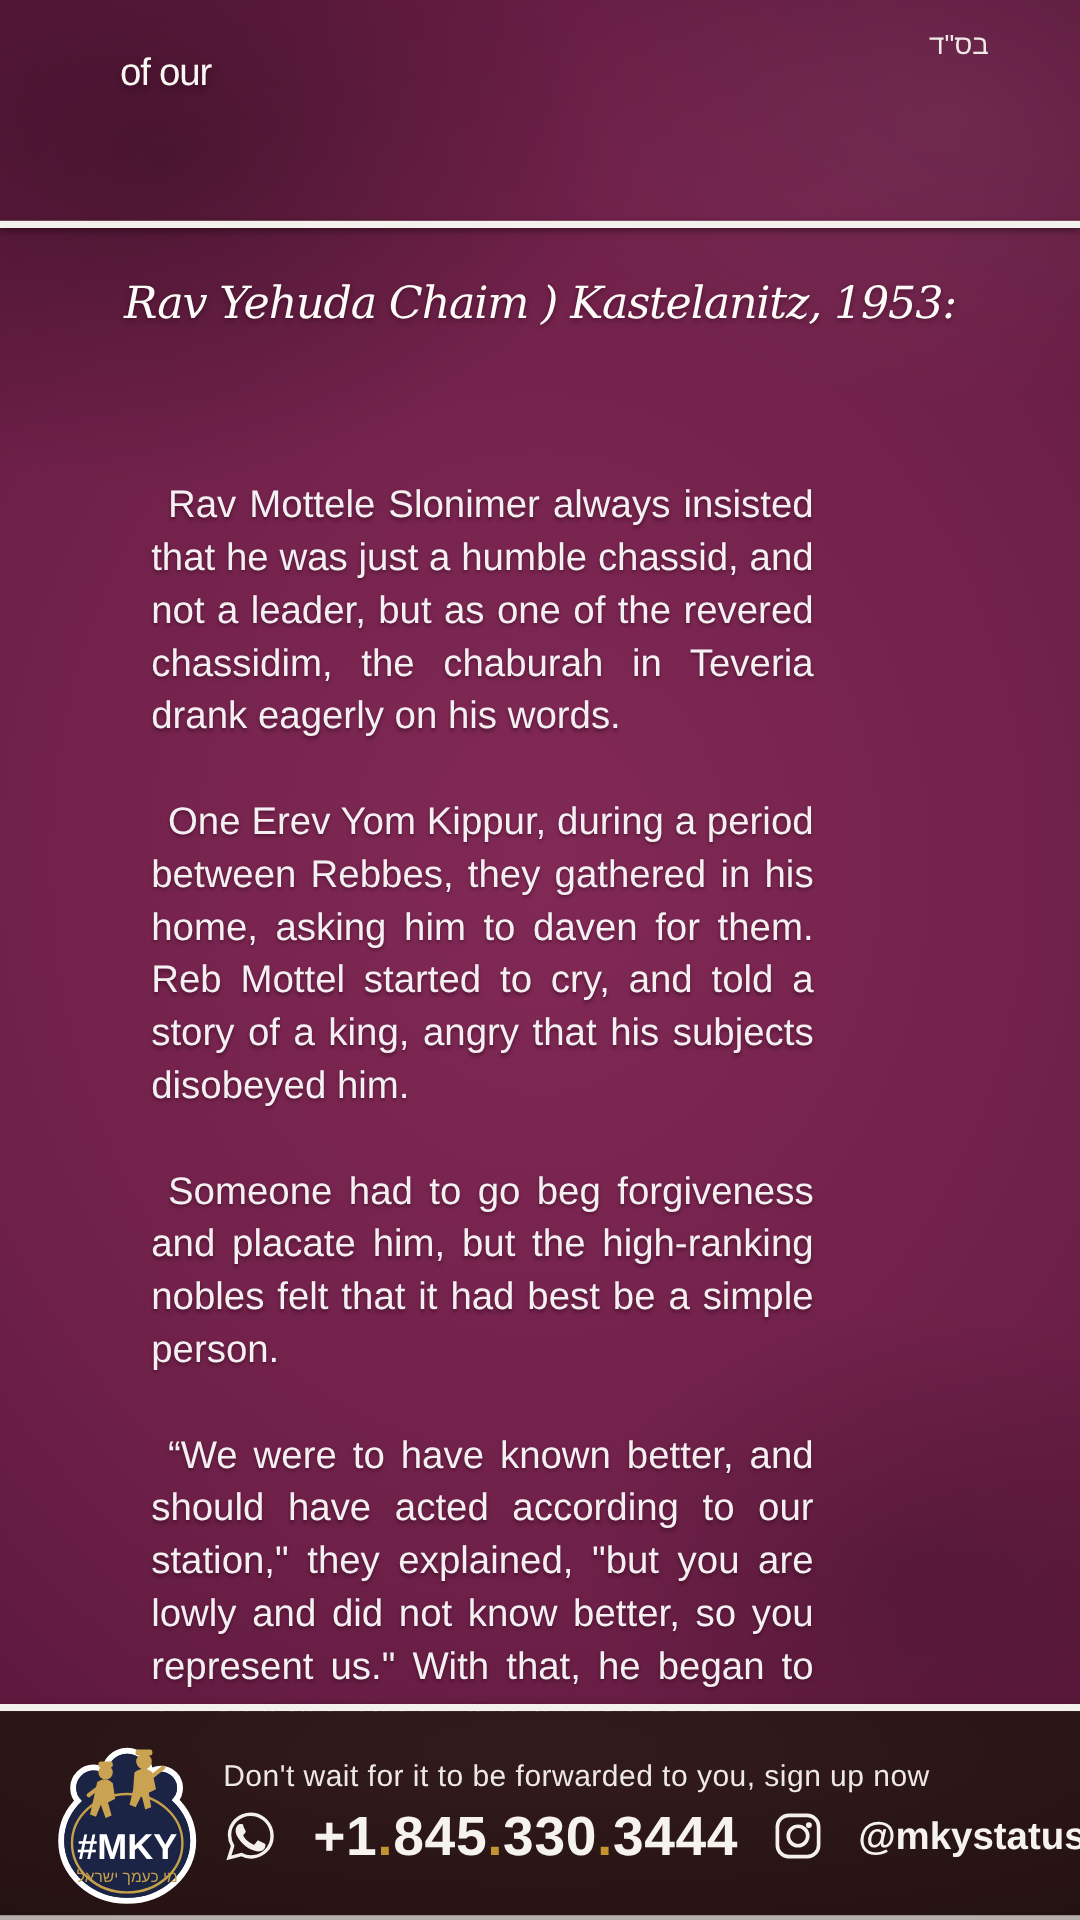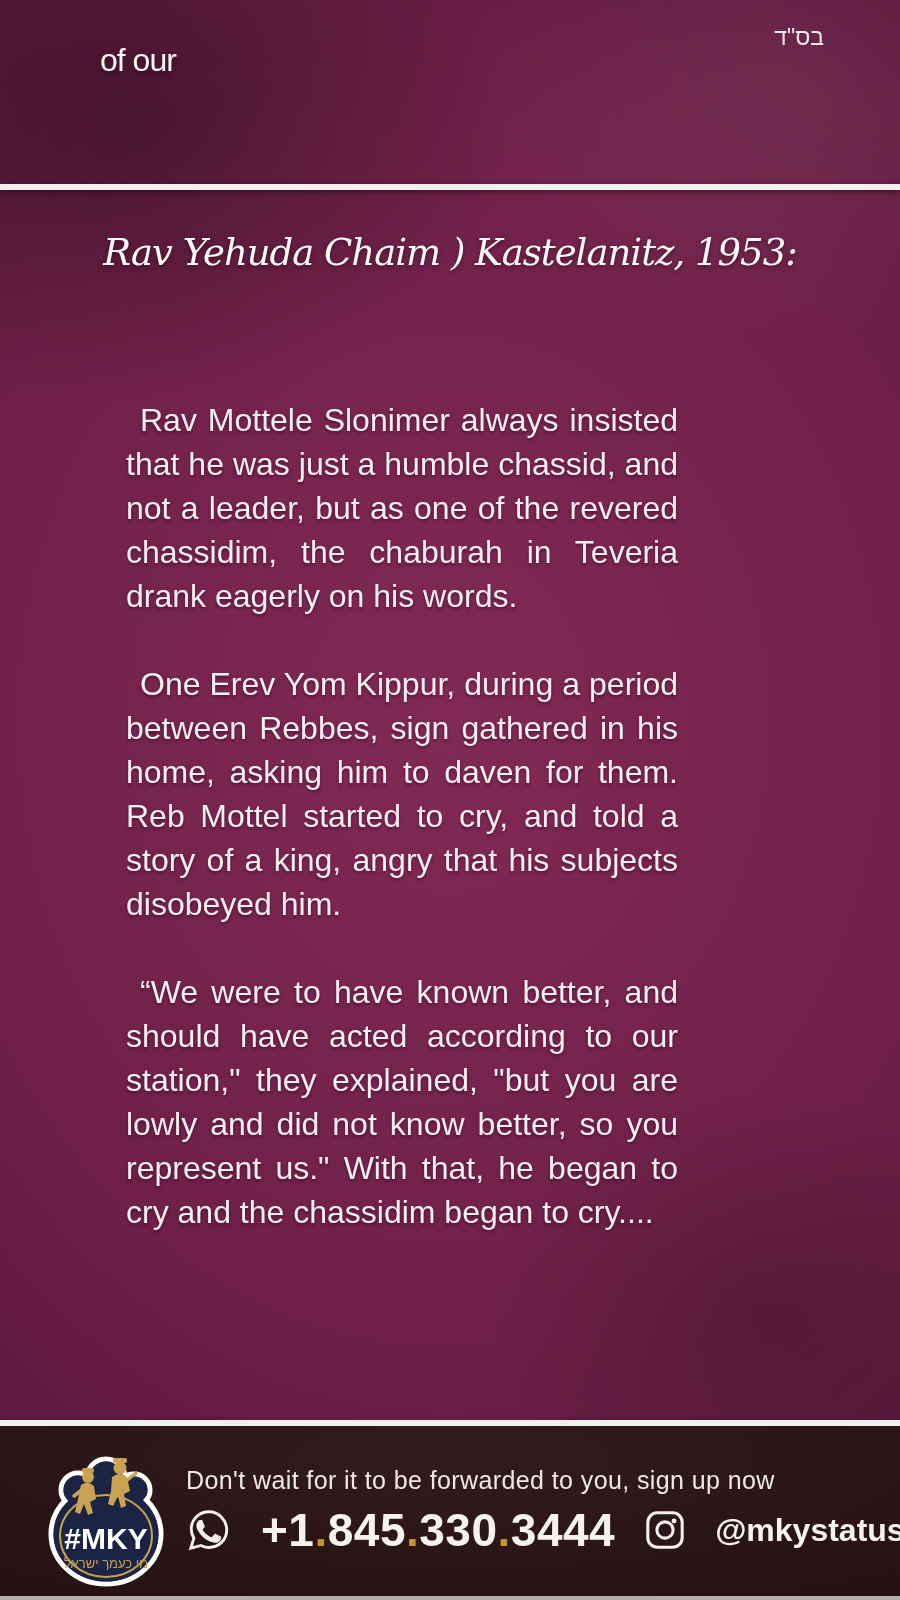--- a/index.html
+++ b/index.html
@@ -69,21 +69,22 @@
   </div>
 
   <div class="sep sep-top"></div>
 
   <div class="title">
     <div>Rav Yehuda Chaim ) Kastelanitz, 1953:</div>
   </div>
 
   <div class="story">
     <p>Rav Mottele Slonimer always insisted that he was just a humble chassid, and not a leader, but as one of the revered chassidim, the chaburah in Teveria drank eagerly on his words.</p>
-    <p>One Erev Yom Kippur, during a period between Rebbes, sign gathered in his home, asking him to daven for them. Reb Mottel started to cry, and told a story of a king, angry that his subjects disobeyed him.</p>
+    <p>One Erev Yom Kippur, during a period between Rebbes, they gathered in his home, asking him to daven for them. Reb Mottel started to cry, and told a story of a king, angry that his subjects disobeyed him.</p>
+    <p>Someone had to go beg forgiveness and placate him, but the high-ranking nobles felt that it had best be a simple person.</p>
     <p>“We were to have known better, and should have acted according to our station," they explained, "but you are lowly and did not know better, so you represent us."  With that, he began to cry and the chassidim began to cry....</p>
   </div>
 
   <div class="sep sep-bottom"></div>
 
   <div class="footer">
 
     <svg class="mky-badge" width="120" height="138" viewBox="0 0 120 138">
       <circle cx="32" cy="40" r="17" fill="#1b2444" stroke="#ffffff" stroke-width="5"></circle>
       <circle cx="60" cy="28" r="19" fill="#1b2444" stroke="#ffffff" stroke-width="5"></circle>

